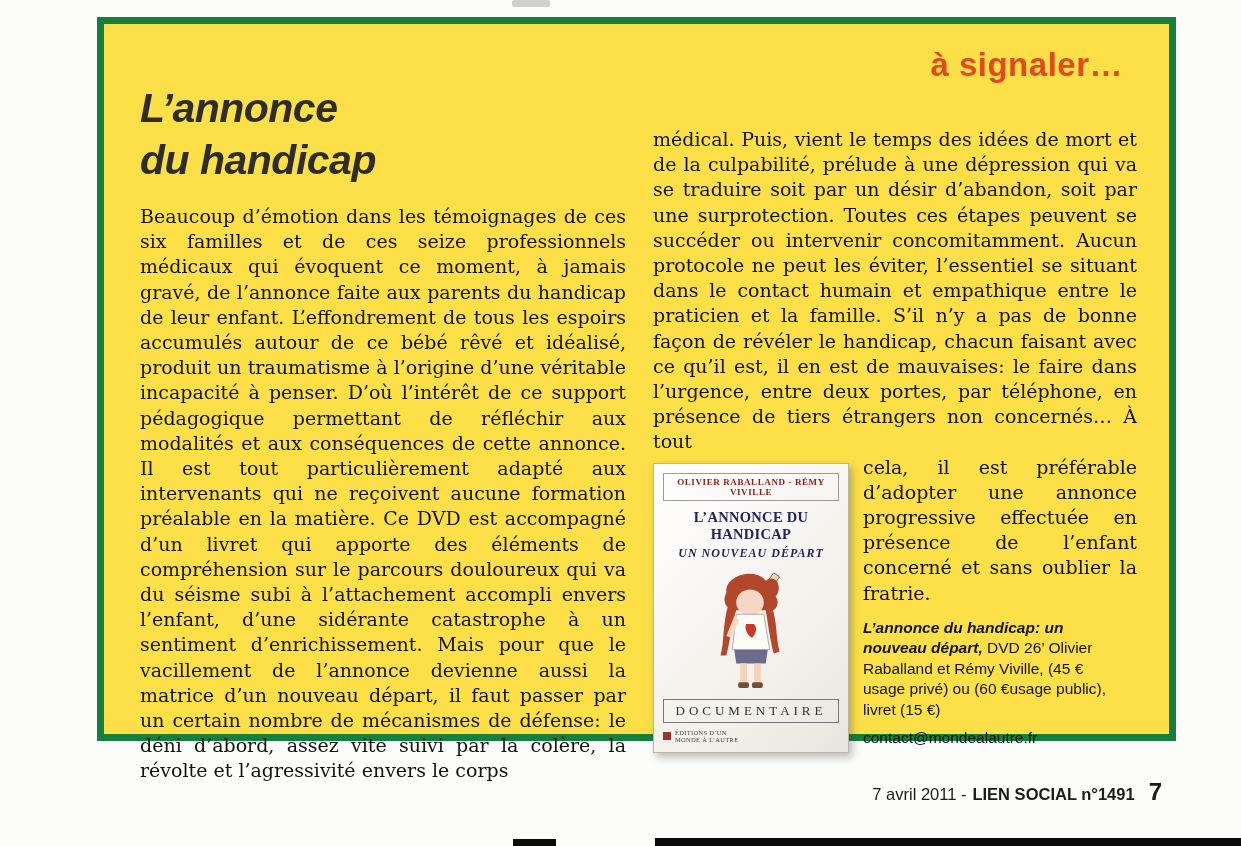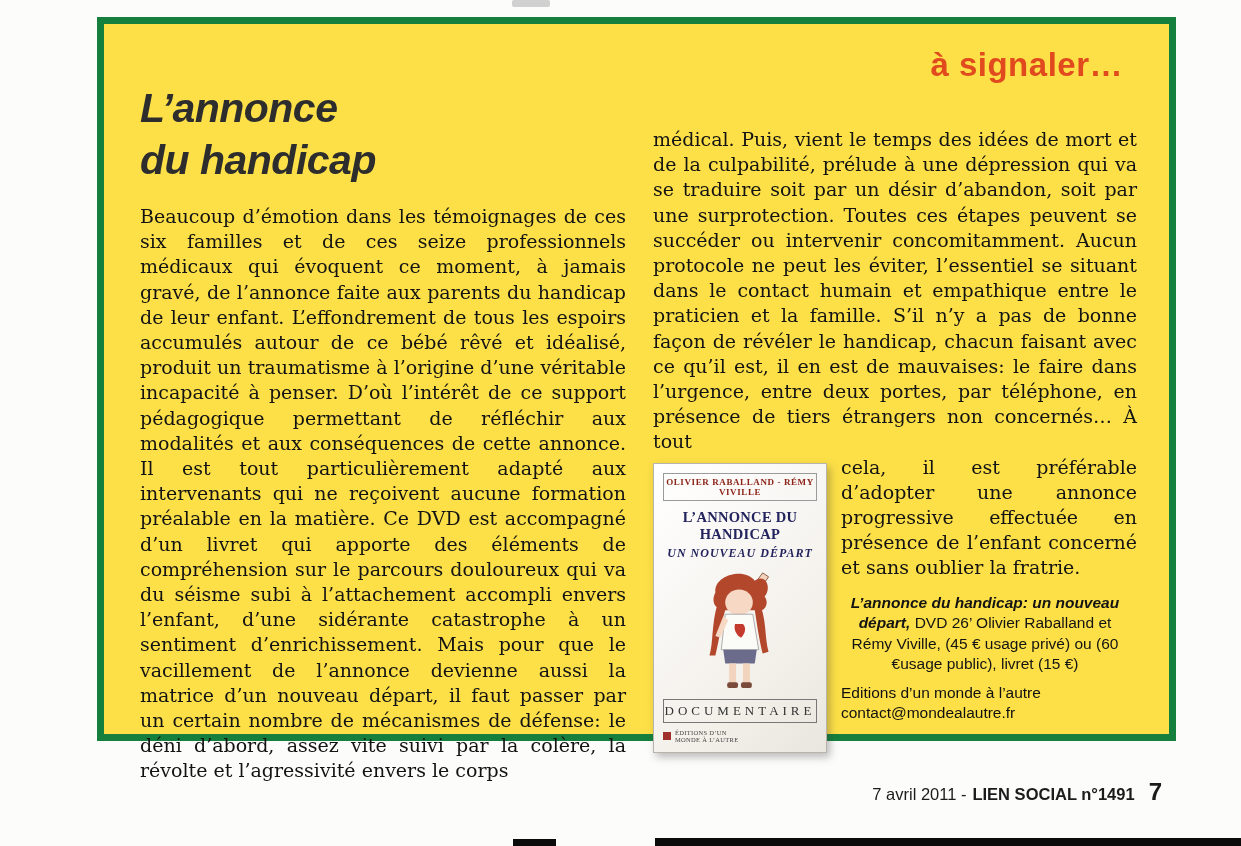--- a/index.html
+++ b/index.html
@@ -33,21 +33,21 @@
   .col-left{position:absolute;left:36px;top:180px;width:486px;}
   .col-right{position:absolute;left:549px;top:103px;width:484px;}
   .col-left p,.col-right p{
     margin:0;
     font-family:"DejaVu Serif", serif;
     font-size:19px;line-height:25.2px;
     color:#131313;text-align:justify;
   }
   
   .cover{
-    float:left;width:174px;height:290px;
+    float:left;width:196px;height:290px;
     margin:8px 14px 2px 0;
     background:linear-gradient(135deg,#ffffff 0%,#f3f0ea 70%,#e9e6df 100%);
     border:1px solid #b8b4ac;
     box-shadow:3px 4px 8px rgba(60,60,60,0.35);
     box-sizing:border-box;padding:9px 9px 6px;
     text-align:center;
     font-family:"Liberation Serif", serif;
   }
   .cover-authors{
     border:1px solid #9a9a9a;padding:3px 2px;
@@ -72,21 +72,21 @@
     font-size:6.5px;line-height:7.5px;color:#444;text-align:left;
     text-transform:uppercase;letter-spacing:0.3px;width:90px;
   }
   .pub-mark{width:8px;height:8px;background:#a0312a;flex:0 0 auto;}
   
   .caption{
     margin-top:12px;
     font-family:"Liberation Sans", sans-serif;
     font-size:15.5px;line-height:20.5px;color:#101010;text-align:left;
   }
-  .caption p{margin:8px;font-family:"Liberation Sans", sans-serif;font-size:15.5px;line-height:20.5px;text-align:center;}
+  .caption p{margin:8px;font-family:"Liberation Sans", sans-serif;font-size:15.5px;line-height:20.5px;text-align:left;}
   .caption-title{font-weight:bold;font-style:italic;}
   
   .footer{
     position:absolute;top:778px;right:79px;
     display:flex;align-items:baseline;gap:6px;
     color:#1b1b1b;
   }
   .f-date{font-size:16.5px;}
   .f-journal{font-size:16.5px;font-weight:bold;}
   .f-page{font-size:24px;font-weight:bold;margin-left:8px;}
@@ -144,21 +144,20 @@
         <div class="cover-pub">
           <span class="pub-mark"></span>
           <span>Éditions d’un monde à l’autre</span>
         </div>
       </div>
 
       <p>cela, il est préférable d’adopter une annonce progressive effectuée en présence de l’enfant concerné et sans oublier la fratrie.</p>
 
       <div class="caption">
         <p><span class="caption-title">L’annonce du handicap: un nouveau départ,</span><span> DVD 26’ Olivier Raballand et Rémy Viville, (45 € usage privé) ou (60 €usage public), livret (15 €)</span></p>
-        <div>Editions d’un monde à l’autre</div>
         <div>contact@mondealautre.fr</div>
       </div>
     </div>
 
   </div>
 
   <div class="footer">
     <span class="f-date">7 avril 2011 -</span>
     <span class="f-journal">LIEN SOCIAL n°1491</span>
     <span class="f-page">7</span>

